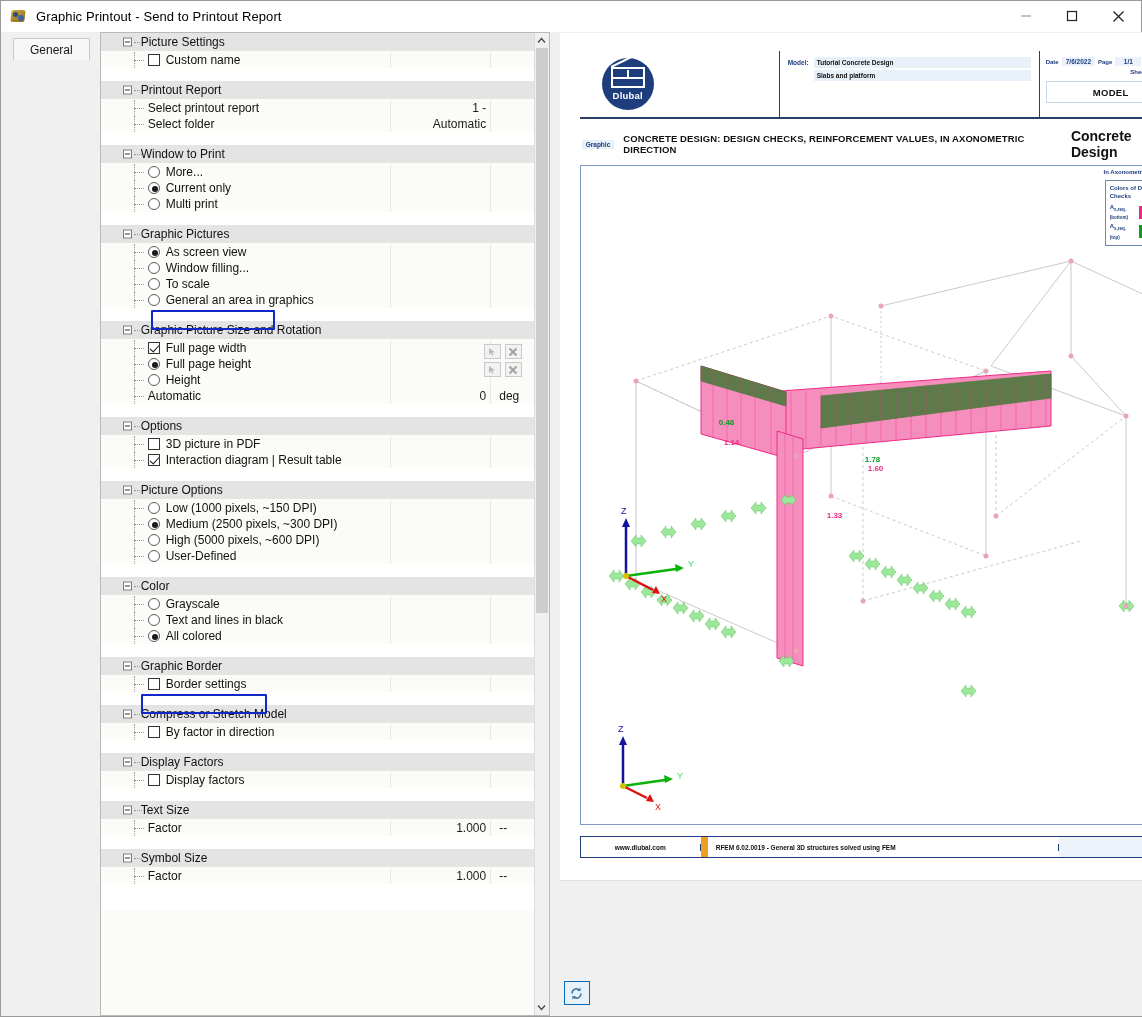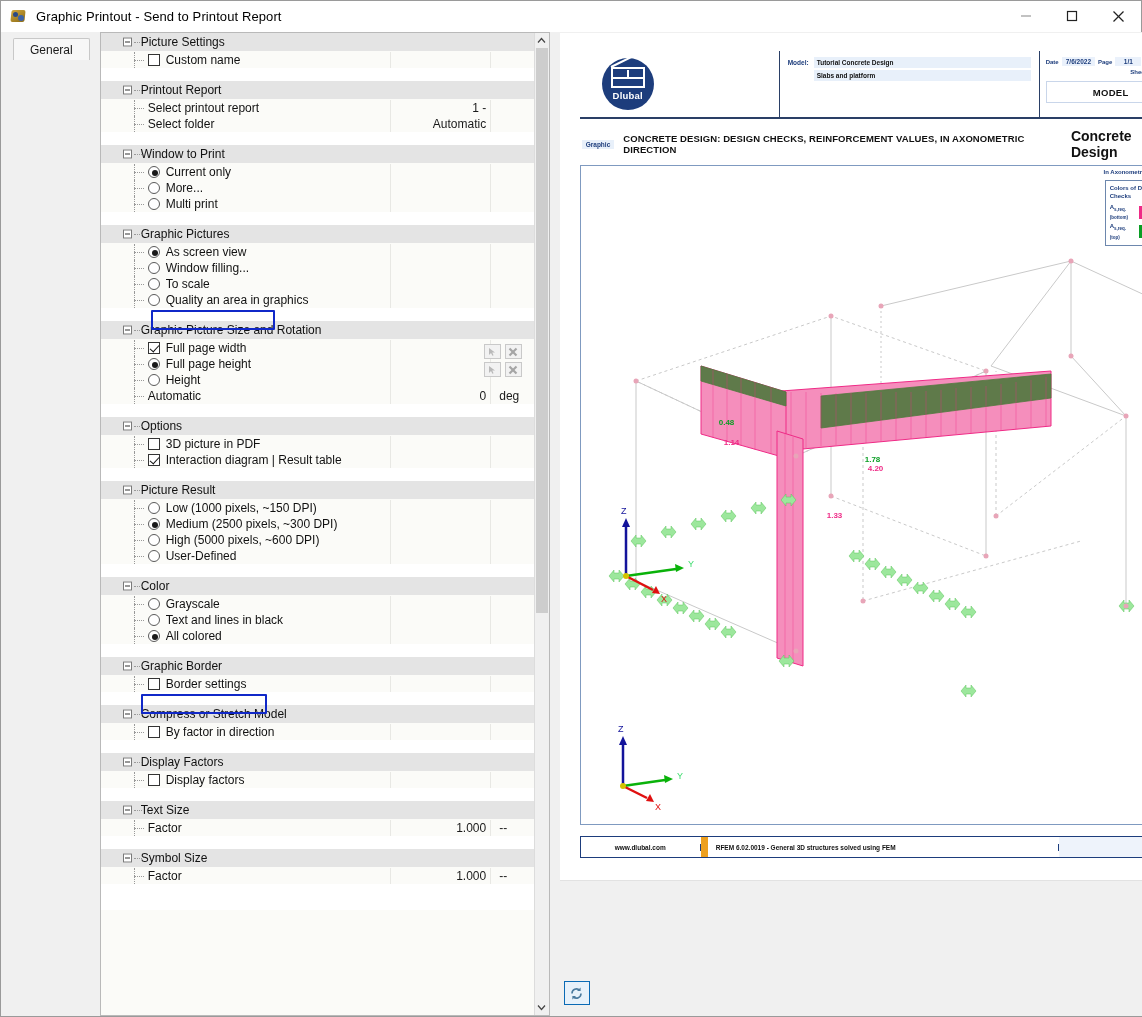--- a/index.html
+++ b/index.html
@@ -397,45 +397,45 @@
                       <span class="grp-dots"></span>
                       <span class="grp-label">Window to Print</span>
                     </div>
                   </td>
                 </tr>
                 <tr class="item-row">
                   <td class="c1">
                     <div class="ctl">
                       <span class="vline"></span>
                       <span class="treeline"></span>
+                      <span class="radio"></span>
+                      <span class="ctl-label">More...</span>
+                    </div>
+                  </td>
+                  <td class="c2"></td>
+                  <td class="c3"></td>
+                </tr>
+                <tr class="item-row">
+                  <td class="c1">
+                    <div class="ctl">
+                      <span class="vline"></span>
+                      <span class="treeline"></span>
                       <span class="radio on"></span>
                       <span class="ctl-label">Current only</span>
                     </div>
                   </td>
                   <td class="c2"></td>
                   <td class="c3"></td>
                 </tr>
                 <tr class="item-row">
                   <td class="c1">
                     <div class="ctl">
                       <span class="vline"></span>
                       <span class="treeline"></span>
                       <span class="radio"></span>
-                      <span class="ctl-label">More...</span>
-                    </div>
-                  </td>
-                  <td class="c2"></td>
-                  <td class="c3"></td>
-                </tr>
-                <tr class="item-row">
-                  <td class="c1">
-                    <div class="ctl">
-                      <span class="vline"></span>
-                      <span class="treeline"></span>
-                      <span class="radio"></span>
                       <span class="ctl-label">Multi print</span>
                     </div>
                   </td>
                   <td class="c2"></td>
                   <td class="c3"></td>
                 </tr>
                 <tr class="blank-row">
                   <td colspan="3"></td>
                 </tr>
                 <tr class="grp-row">
@@ -482,21 +482,21 @@
                   </td>
                   <td class="c2"></td>
                   <td class="c3"></td>
                 </tr>
                 <tr class="item-row">
                   <td class="c1">
                     <div class="ctl">
                       <span class="vline"></span>
                       <span class="treeline"></span>
                       <span class="radio"></span>
-                      <span class="ctl-label">Quality an area in graphics</span>
+                      <span class="ctl-label">General an area in graphics</span>
                     </div>
                   </td>
                   <td class="c2"></td>
                   <td class="c3"></td>
                 </tr>
                 <tr class="blank-row">
                   <td colspan="3"></td>
                 </tr>
                 <tr class="grp-row">
                   <td colspan="3">
@@ -591,21 +591,21 @@
                   <td class="c3"></td>
                 </tr>
                 <tr class="blank-row">
                   <td colspan="3"></td>
                 </tr>
                 <tr class="grp-row">
                   <td colspan="3">
                     <div class="grp-cell">
                       <span class="expander"></span>
                       <span class="grp-dots"></span>
-                      <span class="grp-label">Picture Result</span>
+                      <span class="grp-label">Picture Options</span>
                     </div>
                   </td>
                 </tr>
                 <tr class="item-row">
                   <td class="c1">
                     <div class="ctl">
                       <span class="vline"></span>
                       <span class="treeline"></span>
                       <span class="radio"></span>
                       <span class="ctl-label">Low (1000 pixels, ~150 DPI)</span>
@@ -1078,21 +1078,21 @@
                     <line x1="42" y1="620" x2="66" y2="632" stroke="#e01010" stroke-width="2.5"></line>
                     <path d="M73 636 l-4 -8 l-4 7 Z" fill="#e01010"></path>
                     <text x="74" y="644" font-size="9" fill="#e01010" font-family="Liberation Sans">X</text>
                     <circle cx="42" cy="620" r="3" fill="#d4c200"></circle>
                   </g>
                 </svg>
 
                 <div class="mlabel" style="left:138px; top:252px; color:#0a9e24;">0.48</div>
                 <div class="mlabel" style="left:143px; top:272px; color:#ef2a86;">1.14</div>
                 <div class="mlabel" style="left:284px; top:289px; color:#0a9e24;">1.78</div>
-                <div class="mlabel" style="left:287px; top:298px; color:#ef2a86;">4.20</div>
+                <div class="mlabel" style="left:287px; top:298px; color:#ef2a86;">1.60</div>
                 <div class="mlabel" style="left:246px; top:345px; color:#ef2a86;">1.33</div>
               </div>
 
               <div class="rpt-footer">
                 <div class="foot-url">www.dlubal.com</div>
                 <div class="foot-orange"></div>
                 <div class="foot-mid">RFEM 6.02.0019 - General 3D structures solved using FEM</div>
                 <div class="foot-blank"></div>
                 <div class="foot-badge">
                   <div class="fb"></div>

